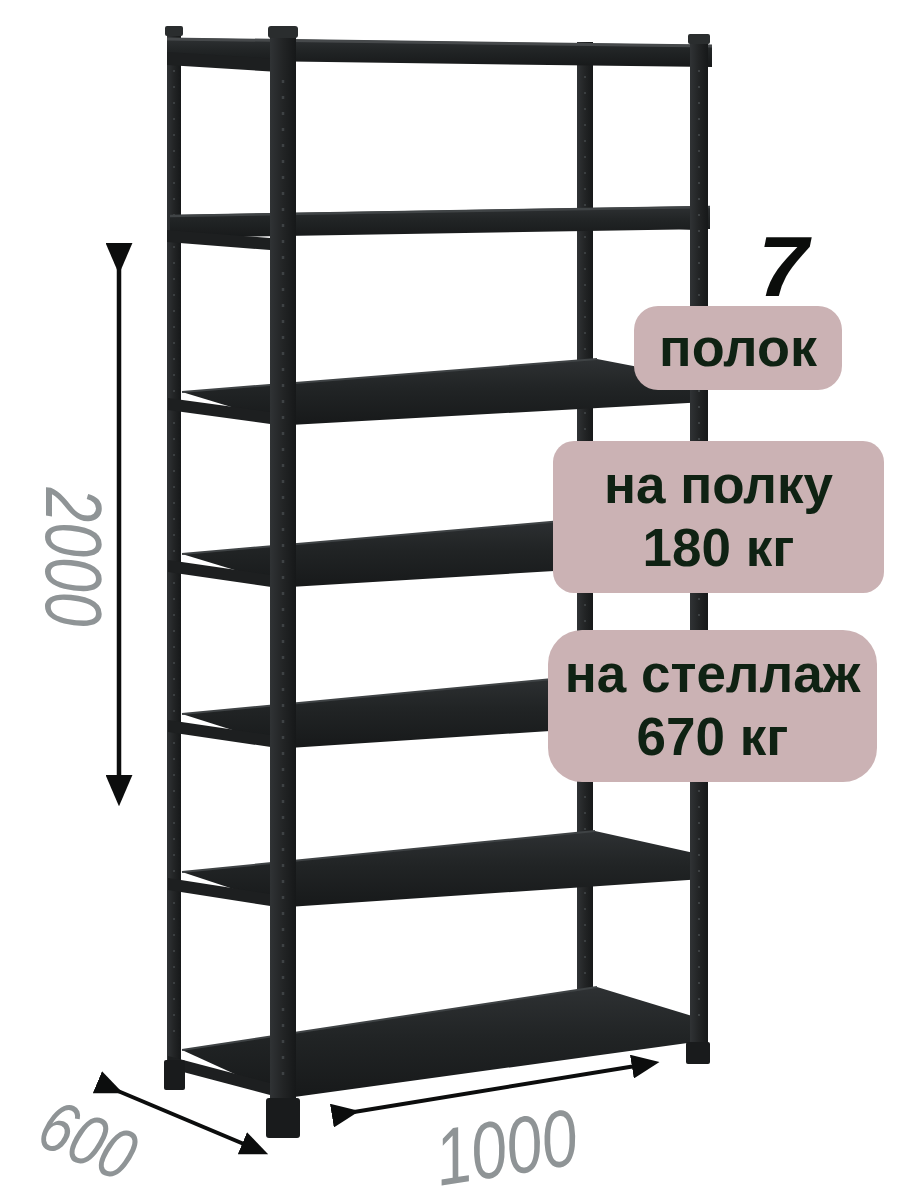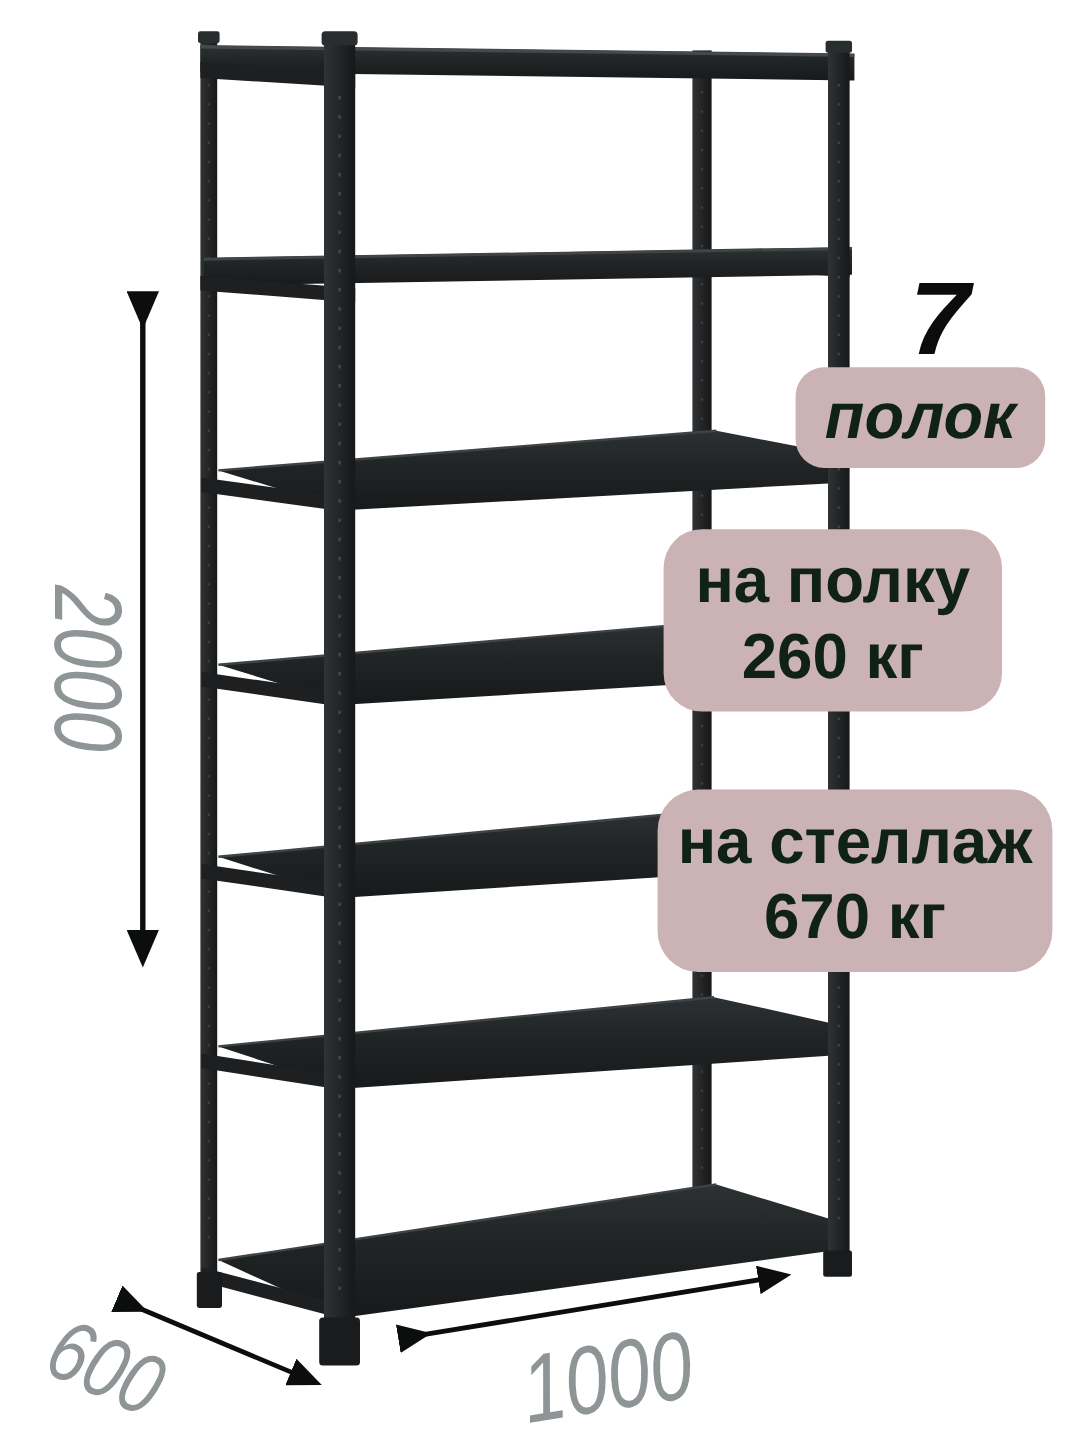--- a/index.html
+++ b/index.html
@@ -24,23 +24,23 @@
   .shelf-count{
     position:absolute;left:783px;top:266px;transform:translate(-50%,-50%) scaleX(1.05);
     font-size:86px;font-weight:bold;font-style:italic;color:#0b0d0b;line-height:1;
   }
   
   .badge{
     position:absolute;background:var(--badge-bg,#cbb2b4);color:var(--badge-text,#0f2213);
     display:flex;flex-direction:column;align-items:center;justify-content:center;
     font-weight:bold;text-align:center;line-height:1.18;
   }
-  .badge-polok{left:663px;top:306px;width:208px;height:84px;border-radius:24px;font-size:54px;font-style:italic;}
-  .badge-two{left:553px;top:441px;width:282px;height:152px;border-radius:32px;font-size:53px;text-align:right;}
-  .badge-three{left:548px;top:630px;width:329px;height:152px;border-radius:34px;font-size:53px;margin-top:28px;}
+  .badge-polok{left:634px;top:306px;width:208px;height:84px;border-radius:24px;font-size:54px;}
+  .badge-two{left:553px;top:441px;width:331px;height:152px;border-radius:21px;font-size:53px;text-align:right;}
+  .badge-three{left:548px;top:630px;width:329px;height:152px;border-radius:34px;font-size:53px;}
 </style>
 </head>
 <body>
 
 <div class="canvas">
 
   <svg width="900" height="1200" viewBox="0 0 900 1200">
     <defs>
       <linearGradient id="gShelf" x1="0" y1="0" x2="0" y2="1">
         <stop offset="0" stop-color="#2e3133"></stop>
@@ -117,20 +117,20 @@
   <div class="dim dim-width">1000</div>
   <div class="dim dim-depth">600</div>
 
   <div class="shelf-count">7</div>
   <div class="badge badge-polok">
     <span>полок</span>
   </div>
 
   <div class="badge badge-two">
     <div>на полку</div>
-    <div>260 кг</div>
+    <div>180 кг</div>
   </div>
   <div class="badge badge-three">
     <div>на стеллаж</div>
     <div>670 кг</div>
   </div>
 
 </div>
 
 </body></html>

